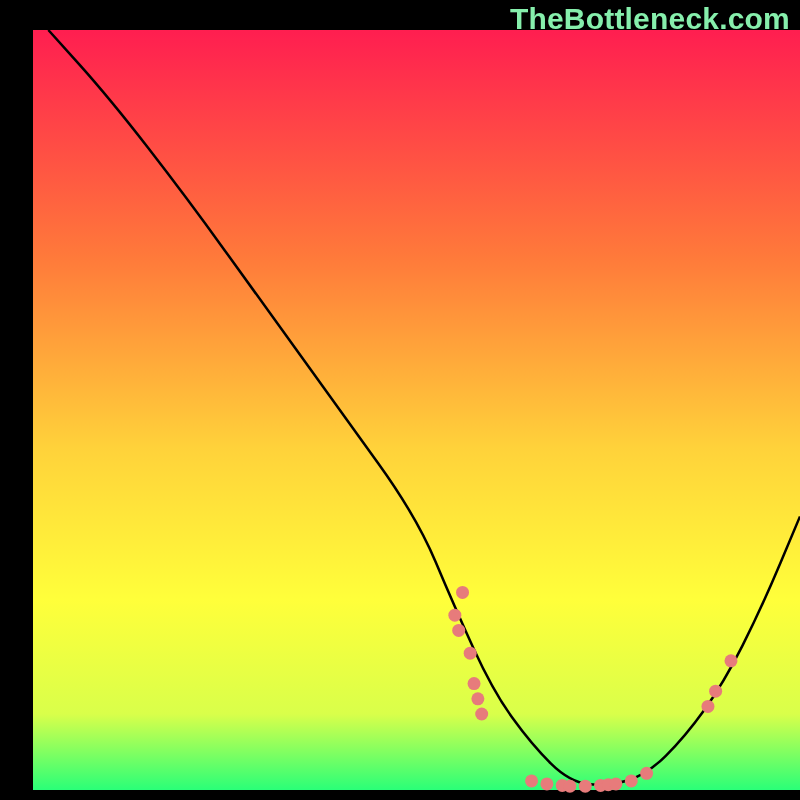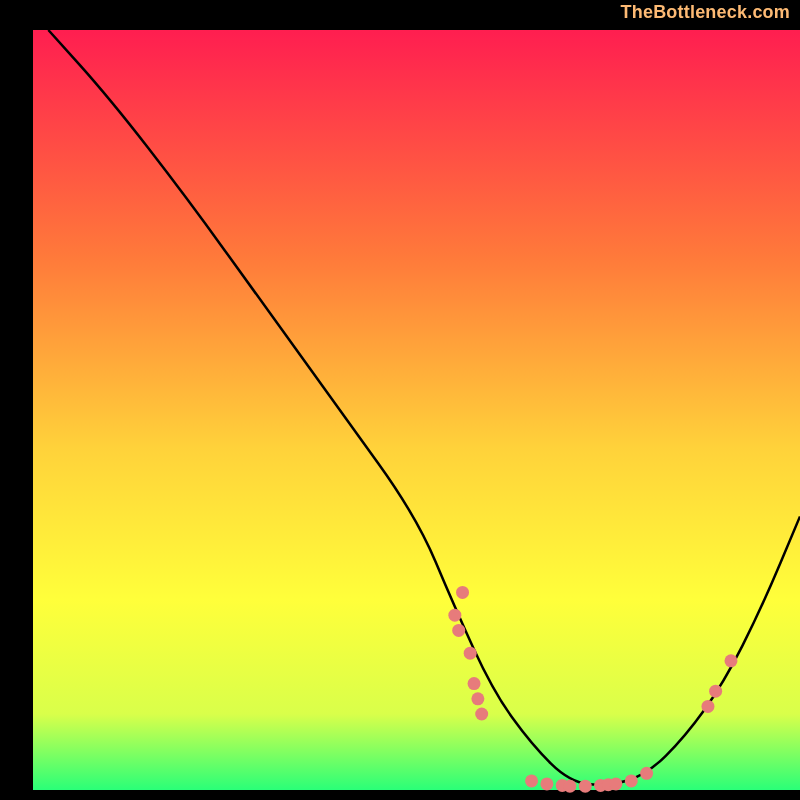--- a/index.html
+++ b/index.html
@@ -13,22 +13,22 @@
   }
   .frame {
     position: relative;
     width: 800px;
     height: 800px;
   }
   .watermark {
     position: absolute;
     top: 2px;
     right: 10px;
-    color: #fdba74;
-    font-size: 18px;
+    color: #86efac;
+    font-size: 30px;
     font-weight: bold;
     letter-spacing: 0.2px;
     z-index: 10;
   }
   svg {
     display: block;
   }
 </style>
 </head>
 <body>

